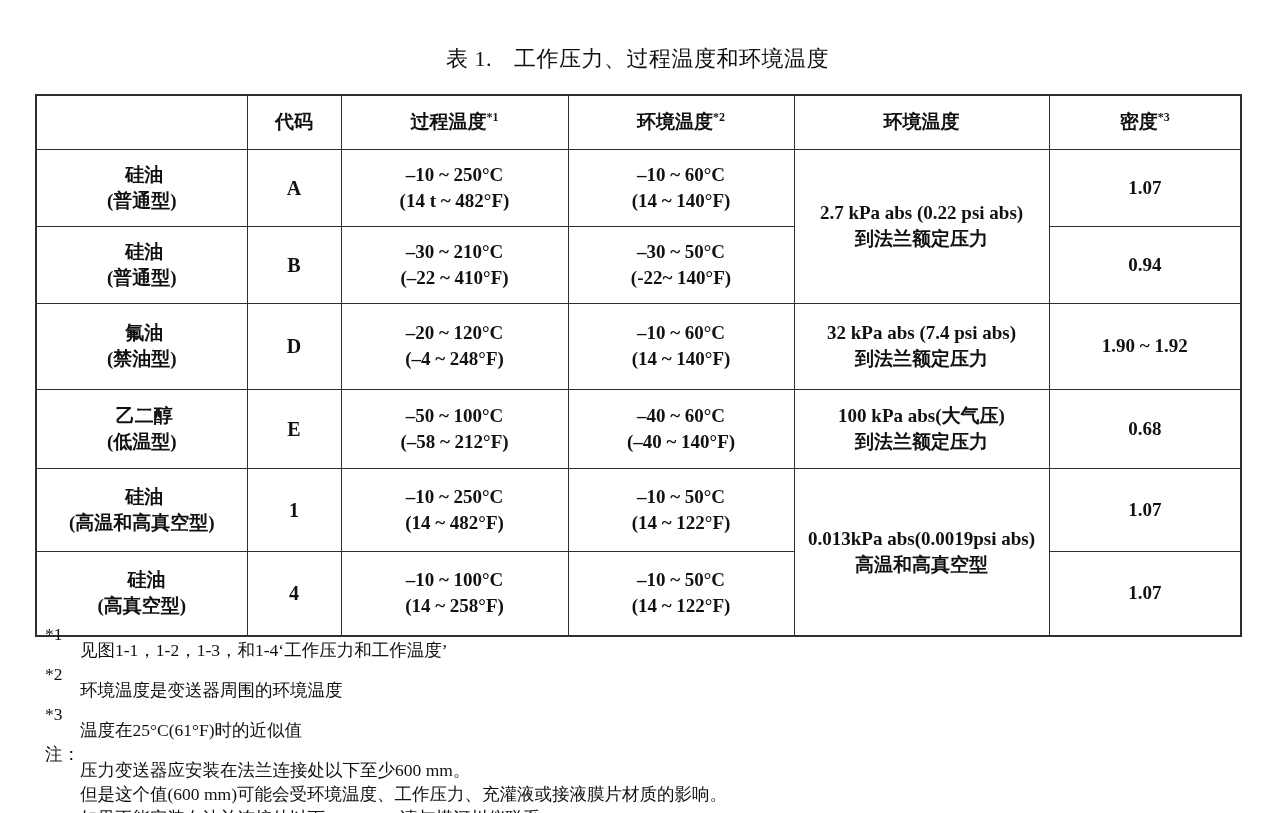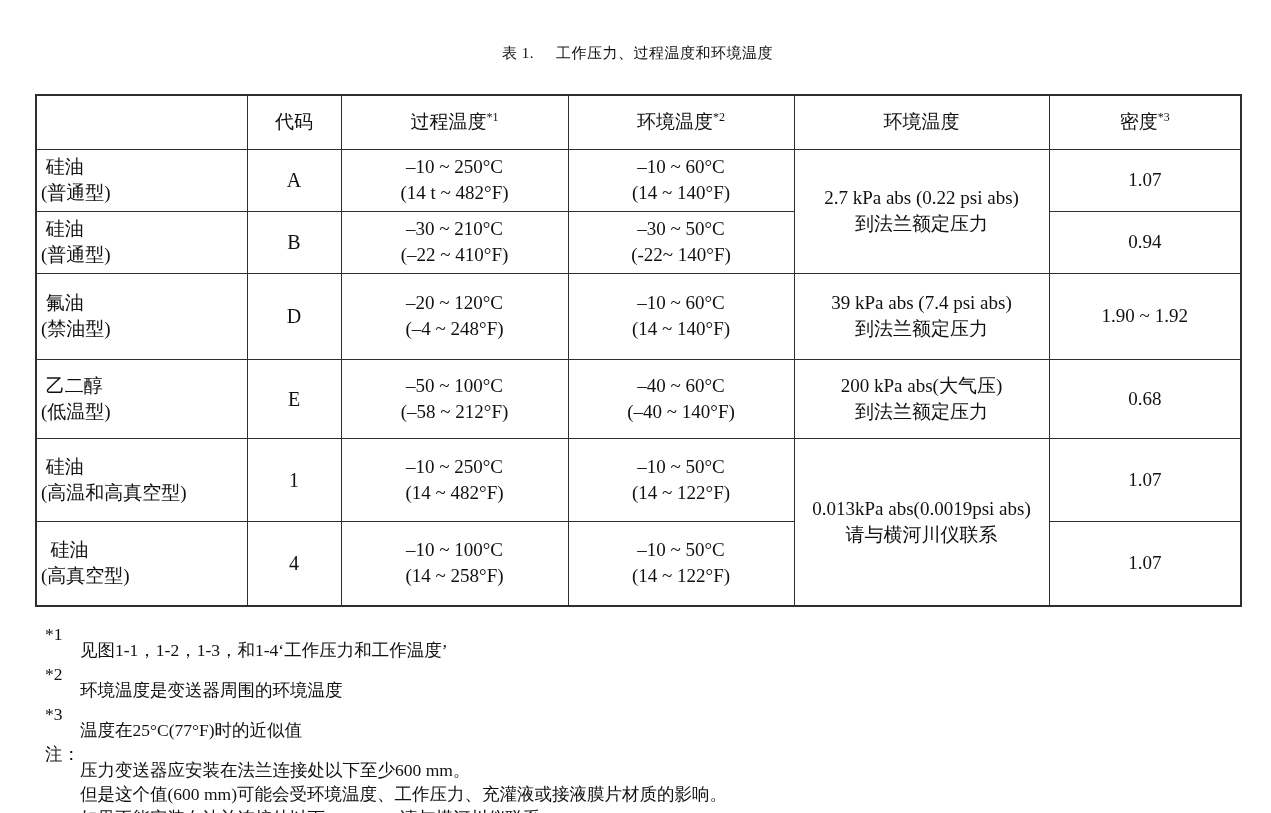--- a/index.html
+++ b/index.html
@@ -16,47 +16,47 @@
     background: #ffffff;
     overflow: hidden;
   }
   
   .doc-title {
     position: absolute;
     top: 44px;
     left: 35px;
     width: 1205px;
     text-align: center;
-    font-size: 15px;
+    font-size: 22px;
     letter-spacing: 0.5px;
     white-space: nowrap;
   }
   .doc-title .t-label { margin-right: 22px; }
 
   
   table.spec {
     position: absolute;
     top: 94px;
     left: 35px;
     width: 1205px;
     border-collapse: collapse;
     table-layout: fixed;
     font-size: 19px;
   }
   table.spec td, table.spec th {
     border: 1.5px solid #2e2e2e;
-    padding: 4px;
+    padding: 12px;
     vertical-align: middle;
-    font-weight: normal;
+    font-weight: bold;
     line-height: 26px;
     overflow: hidden;
   }
   table.spec { border: 2px solid #2e2e2e; }
   td.c-name {
-    text-align: left;
+    text-align: center;
     padding-left: 8px;
     white-space: pre-wrap;
   }
   td.c-center, th.c-center {
     text-align: center;
     white-space: pre-wrap;
   }
   td.c-code {
     text-align: center;
     font-weight: bold;
@@ -151,48 +151,48 @@
       </tr>
 
       <tr class="r-d">
         <td class="c-name"> 氟油
 (禁油型)</td>
         <td class="c-code">D</td>
         <td class="c-center">–20 ~ 120°C
 (–4 ~ 248°F)</td>
         <td class="c-center">–10 ~ 60°C
 (14 ~ 140°F)</td>
-        <td class="c-center">39 kPa abs (7.4 psi abs)
+        <td class="c-center">32 kPa abs (7.4 psi abs)
 到法兰额定压力</td>
         <td class="c-center">1.90 ~ 1.92</td>
       </tr>
 
       <tr class="r-e">
         <td class="c-name"> 乙二醇
 (低温型)</td>
         <td class="c-code">E</td>
         <td class="c-center">–50 ~ 100°C
 (–58 ~ 212°F)</td>
         <td class="c-center">–40 ~ 60°C
 (–40 ~ 140°F)</td>
-        <td class="c-center">200 kPa abs(大气压)
+        <td class="c-center">100 kPa abs(大气压)
 到法兰额定压力</td>
         <td class="c-center">0.68</td>
       </tr>
 
       <tr class="r-one">
         <td class="c-name"> 硅油
 (高温和高真空型)</td>
         <td class="c-code">1</td>
         <td class="c-center">–10 ~ 250°C
 (14 ~ 482°F)</td>
         <td class="c-center">–10 ~ 50°C
 (14 ~ 122°F)</td>
         <td class="c-center" rowspan="2">0.013kPa abs(0.0019psi abs)
-请与横河川仪联系</td>
+高温和高真空型</td>
         <td class="c-center">1.07</td>
       </tr>
 
       <tr class="r-four">
         <td class="c-name">  硅油
 (高真空型)</td>
         <td class="c-code">4</td>
         <td class="c-center">–10 ~ 100°C
 (14 ~ 258°F)</td>
         <td class="c-center">–10 ~ 50°C
@@ -206,21 +206,21 @@
     <div class="note-line">
       <span class="note-marker">*1</span>
       <div class="note-text">见图1-1，1-2，1-3，和1-4‘工作压力和工作温度’</div>
     </div>
     <div class="note-line">
       <span class="note-marker">*2</span>
       <div class="note-text">环境温度是变送器周围的环境温度</div>
     </div>
     <div class="note-line">
       <span class="note-marker">*3</span>
-      <div class="note-text">温度在25°C(77°F)时的近似值</div>
+      <div class="note-text">温度在25°C(61°F)时的近似值</div>
     </div>
     <div class="note-line">
       <span class="note-marker">注：</span>
       <div class="note-text">压力变送器应安装在法兰连接处以下至少600 mm。
 但是这个值(600 mm)可能会受环境温度、工作压力、充灌液或接液膜片材质的影响。
 如果不能安装在法兰连接处以下600 mm，请与横河川仪联系。</div>
     </div>
   </div>
 
 </div>

